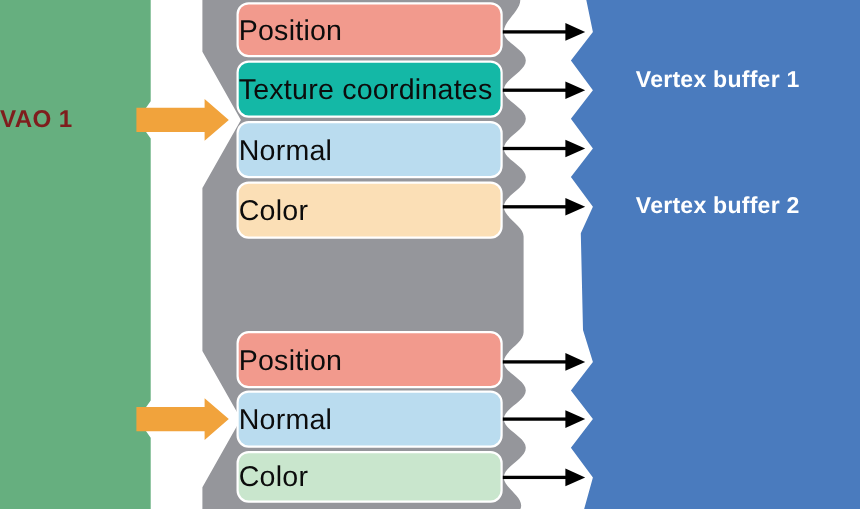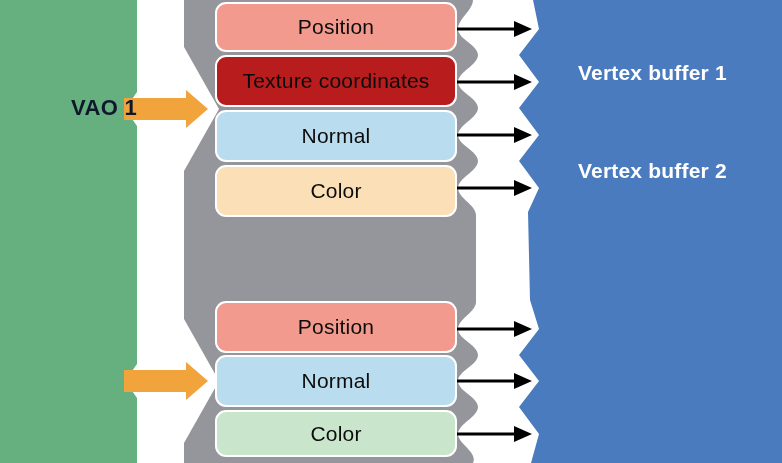--- a/index.html
+++ b/index.html
@@ -22,33 +22,33 @@
   }
   .attr-box {
     position: absolute;
     left: 215px;
     width: 242px;
     box-sizing: border-box;
     border: 2px solid #ffffff;
     border-radius: 11px;
     display: flex;
     align-items: center;
-    justify-content: center;
-    font-size: 21px;
+    justify-content: flex-start;
+    font-size: 26px;
     color: #0c0c0c;
     letter-spacing: 0.2px;
   }
   .vao-label {
     position: absolute;
     left: 0;
     width: 137px;
-    text-align: right;
+    text-align: left;
     font-size: 22px;
     font-weight: bold;
-    color: #0f172a;
+    color: #7f1d1d;
     letter-spacing: 0.3px;
   }
   .buffer-label {
     position: absolute;
     left: 578px;
     width: 200px;
     font-size: 21px;
     font-weight: bold;
     color: #ffffff;
     letter-spacing: 0.2px;
@@ -115,36 +115,36 @@
       <rect x="456" y="432.5" width="60" height="3"></rect>
         <polygon points="514,426 532,434 514,442"></polygon>
     </g>
   </svg>
 
   <div class="vao-label" style="top:95px;">VAO 1</div>
 
   <div class="attr-box" style="top: 2px; height: 50px; background-color: rgb(242, 154, 141);">
     <span>Position</span>
   </div>
-  <div class="attr-box" style="top: 55px; height: 52px; background-color: #b91c1c;">
+  <div class="attr-box" style="top: 55px; height: 52px; background-color: #14b8a6;">
     <span>Texture coordinates</span>
   </div>
   <div class="attr-box" style="top: 110px; height: 52px; background-color: rgb(186, 220, 239);">
     <span>Normal</span>
   </div>
   <div class="attr-box" style="top: 165px; height: 52px; background-color: rgb(251, 223, 182);">
     <span>Color</span>
   </div>
 
   <div class="attr-box" style="top: 301px; height: 52px; background-color: rgb(242, 154, 141);">
     <span>Position</span>
   </div>
   <div class="attr-box" style="top: 355px; height: 52px; background-color: rgb(186, 220, 239);">
     <span>Normal</span>
   </div>
   <div class="attr-box" style="top: 410px; height: 47px; background-color: rgb(201, 230, 205);">
     <span>Color</span>
   </div>
 
   <div class="buffer-label" style="top:61px;">Vertex buffer 1</div>
-  <div class="buffer-label" style="top:159px;">Vertex buffer 2</div>
+  <div class="buffer-label" style="top:176px;">Vertex buffer 2</div>
 
 </div>
 
 </body></html>

